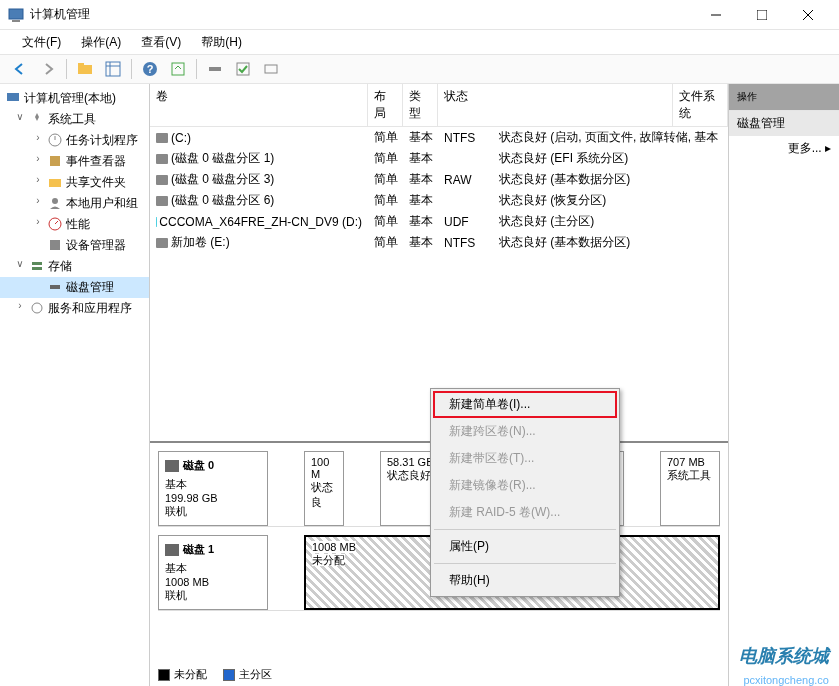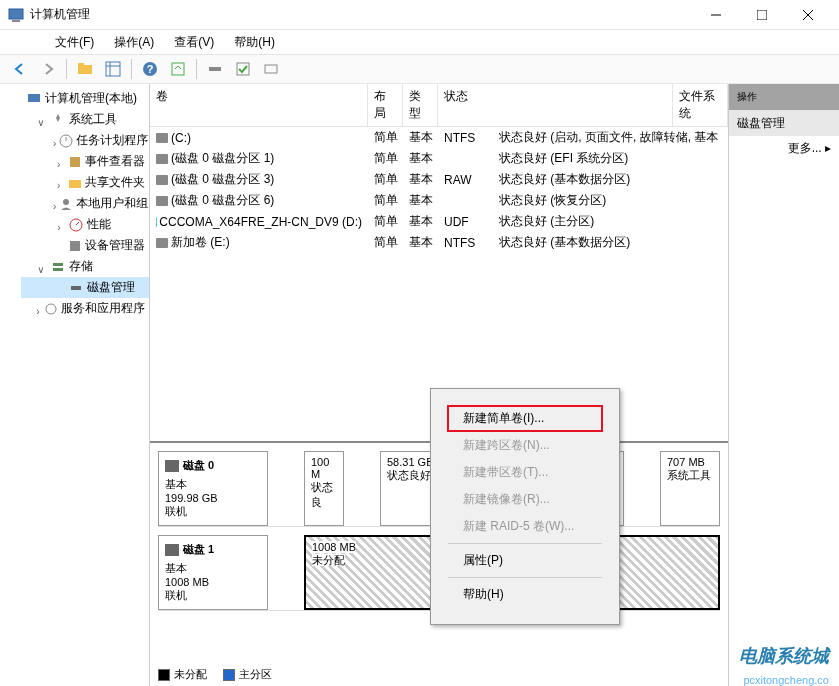--- a/index.html
+++ b/index.html
@@ -4,31 +4,31 @@
   <style>
     * { margin: 0; padding: 0; box-sizing: border-box; }
     body { font-family: "Microsoft YaHei", "SimSun", sans-serif; font-size: 12px; background: #fff; width: 839px; height: 686px; overflow: hidden; position: relative; }
     
     .titlebar { height: 30px; display: flex; align-items: center; padding: 0 8px; border-bottom: 1px solid #e5e5e5; }
     .titlebar-icon { width: 16px; height: 16px; margin-right: 6px; }
     .titlebar-title { flex: 1; font-size: 12px; }
     .titlebar-controls { display: flex; gap: 0; }
     .titlebar-btn { width: 46px; height: 30px; display: flex; align-items: center; justify-content: center; cursor: pointer; }
     
-    .menubar { height: 24px; display: flex; align-items: center; padding: 0 14px; gap: 4px; margin-left: 33px; }
+    .menubar { height: 24px; display: flex; align-items: center; padding: 0 14px; gap: 4px; }
     .menubar-item { padding: 2px 8px; cursor: pointer; }
     
     .toolbar { height: 30px; display: flex; align-items: center; padding: 0 8px; gap: 4px; border-top: 1px solid #e5e5e5; border-bottom: 1px solid #e5e5e5; background: #fafafa; }
     .toolbar-btn { width: 24px; height: 24px; display: flex; align-items: center; justify-content: center; cursor: pointer; border: 1px solid transparent; }
     .toolbar-sep { width: 1px; height: 20px; background: #ccc; margin: 0 2px; }
     
     .content { display: flex; height: calc(100% - 84px); }
     
     .sidebar { width: 150px; border-right: 1px solid #ccc; overflow: auto; padding: 4px 0; }
-    .tree-item { display: flex; align-items: flex-end; padding: 2px 4px; cursor: pointer; white-space: nowrap; margin-left: 21px; }
+    .tree-item { display: flex; align-items: flex-start; padding: 2px 4px; cursor: pointer; white-space: nowrap; }
     .tree-item.selected { background: #cce8ff; }
     .tree-toggle { width: 12px; text-align: center; font-size: 10px; color: #666; }
     .tree-icon { width: 16px; height: 16px; margin: 0 3px; display: flex; align-items: center; justify-content: center; }
     .tree-label { font-size: 12px; }
     .indent-0 { padding-left: 2px; }
     .indent-1 { padding-left: 14px; }
     .indent-2 { padding-left: 32px; }
     
     .main { flex: 1; display: flex; flex-direction: column; border-right: 1px solid #ccc; }
     
@@ -57,21 +57,21 @@
     
     .legend { position: absolute; bottom: 4px; left: 8px; display: flex; gap: 16px; font-size: 11px; }
     .legend-item { display: flex; align-items: center; gap: 4px; }
     .legend-swatch { width: 12px; height: 12px; border: 1px solid #666; }
     
     .actions-panel { width: 110px; }
     .actions-header { padding: 6px 8px; font-size: 10px; border-bottom: 1px solid #e5e5e5; background: #a3a3a3; }
     .actions-subheader { padding: 4px 8px; font-size: 12px; background: #e8e8e8; }
     .actions-item { padding: 4px 8px; font-size: 12px; cursor: pointer; text-align: right; }
     
-    .context-menu { position: absolute; top: 388px; left: 430px; width: 190px; background: #f0f0f0; border: 1px solid #999; box-shadow: 2px 2px 4px rgba(0,0,0,0.3); z-index: 100; padding: 16px; }
+    .context-menu { position: absolute; top: 388px; left: 430px; width: 190px; background: #f0f0f0; border: 1px solid #999; box-shadow: 2px 2px 4px rgba(0,0,0,0.3); z-index: 100; padding: 2px; }
     .context-item { padding: 5px 16px; font-size: 12px; cursor: pointer; }
     .context-item.disabled { color: #999; cursor: default; }
     .context-item.highlighted { outline: 2px solid #e81123; outline-offset: -2px; }
     .context-sep { height: 1px; background: #ccc; margin: 3px 1px; }
     
     .watermark { position: absolute; bottom: 18px; right: 10px; font-size: 18px; font-weight: bold; color: #0369a1; opacity: 0.85; z-index: 50; font-style: italic; }
     .watermark-sub { position: absolute; bottom: 0px; right: 10px; font-size: 11px; color: #2196f3; opacity: 0.7; z-index: 50; }
   </style>
 </head>
 <body>

